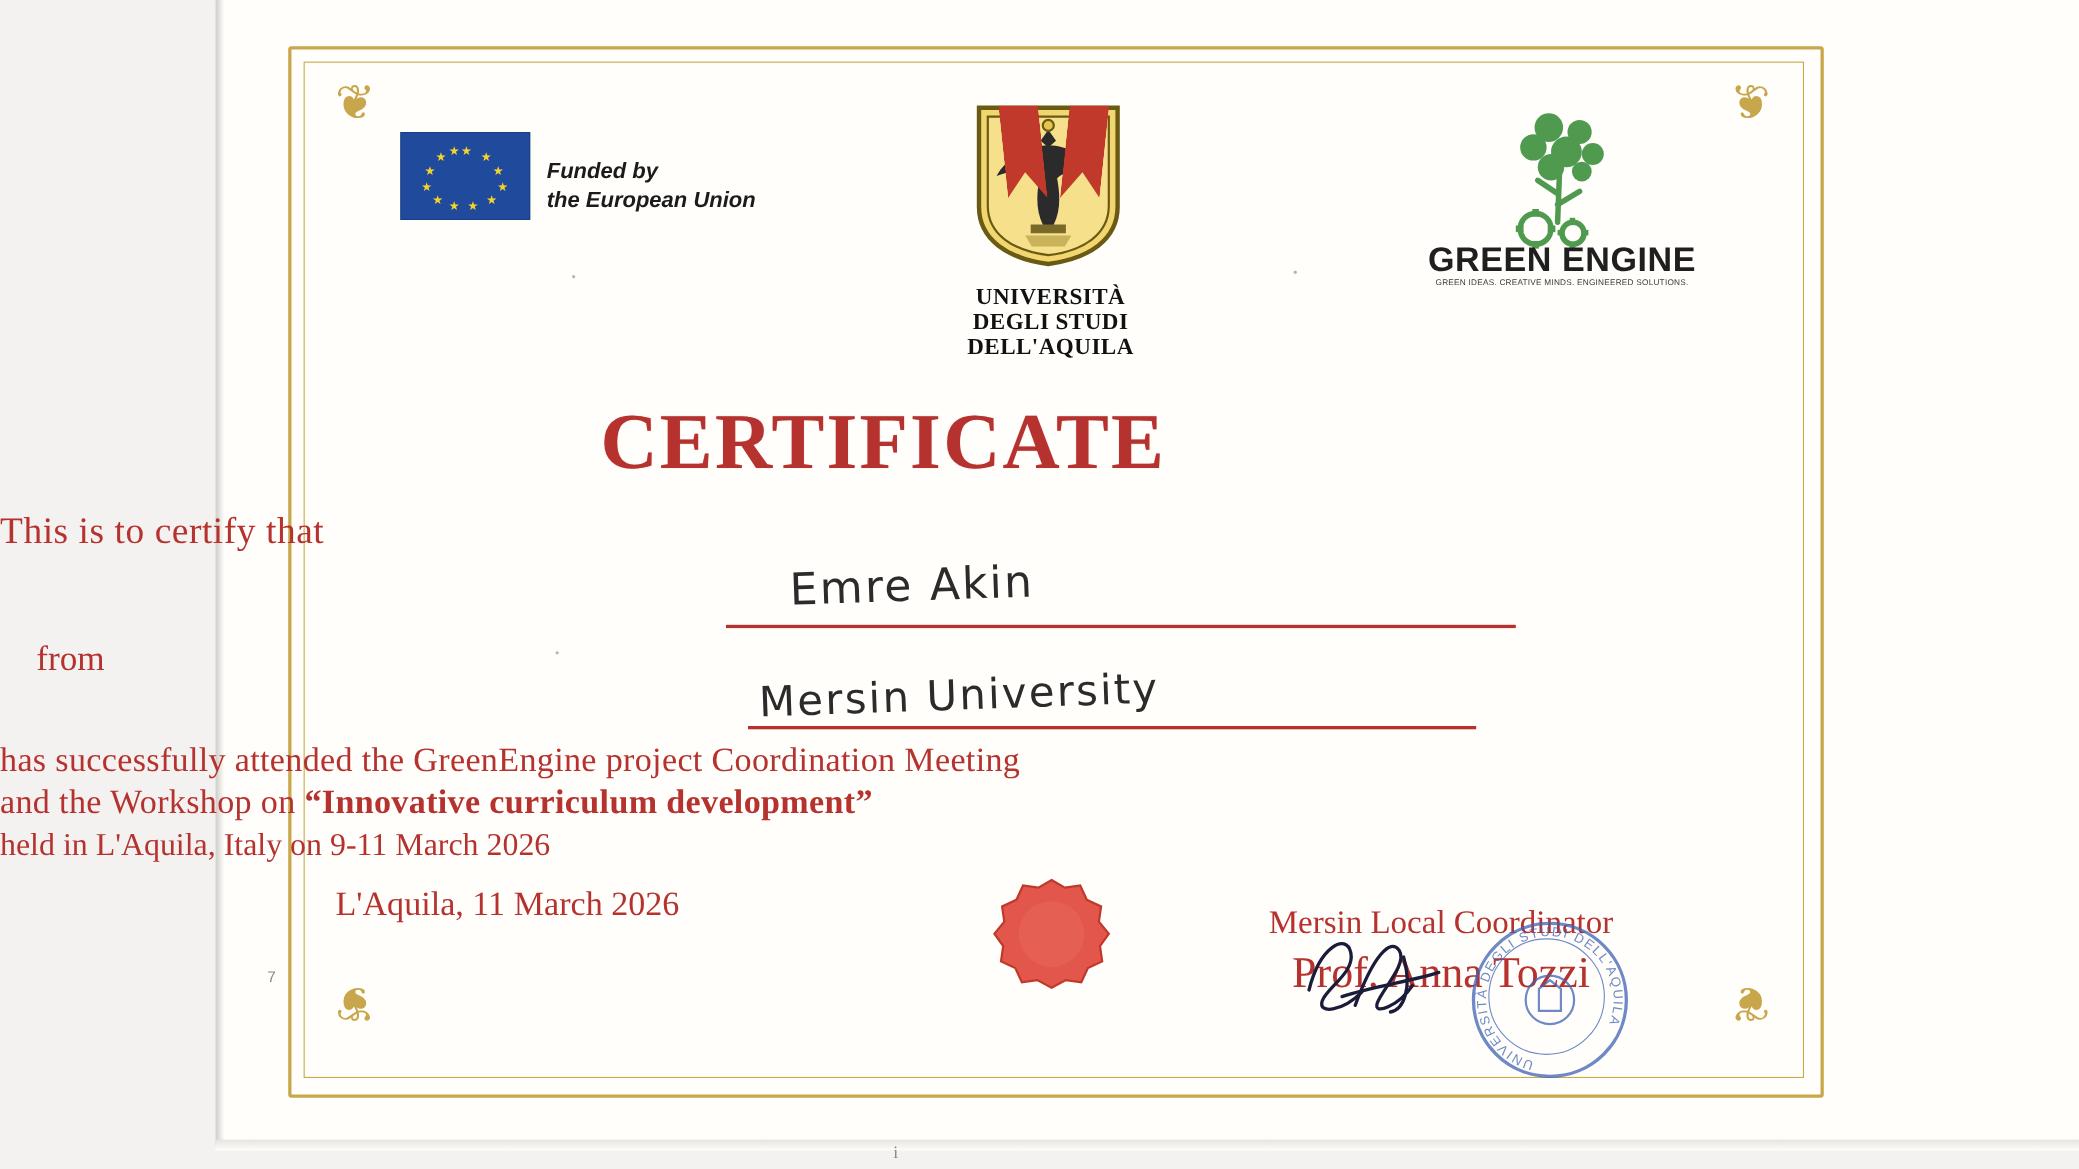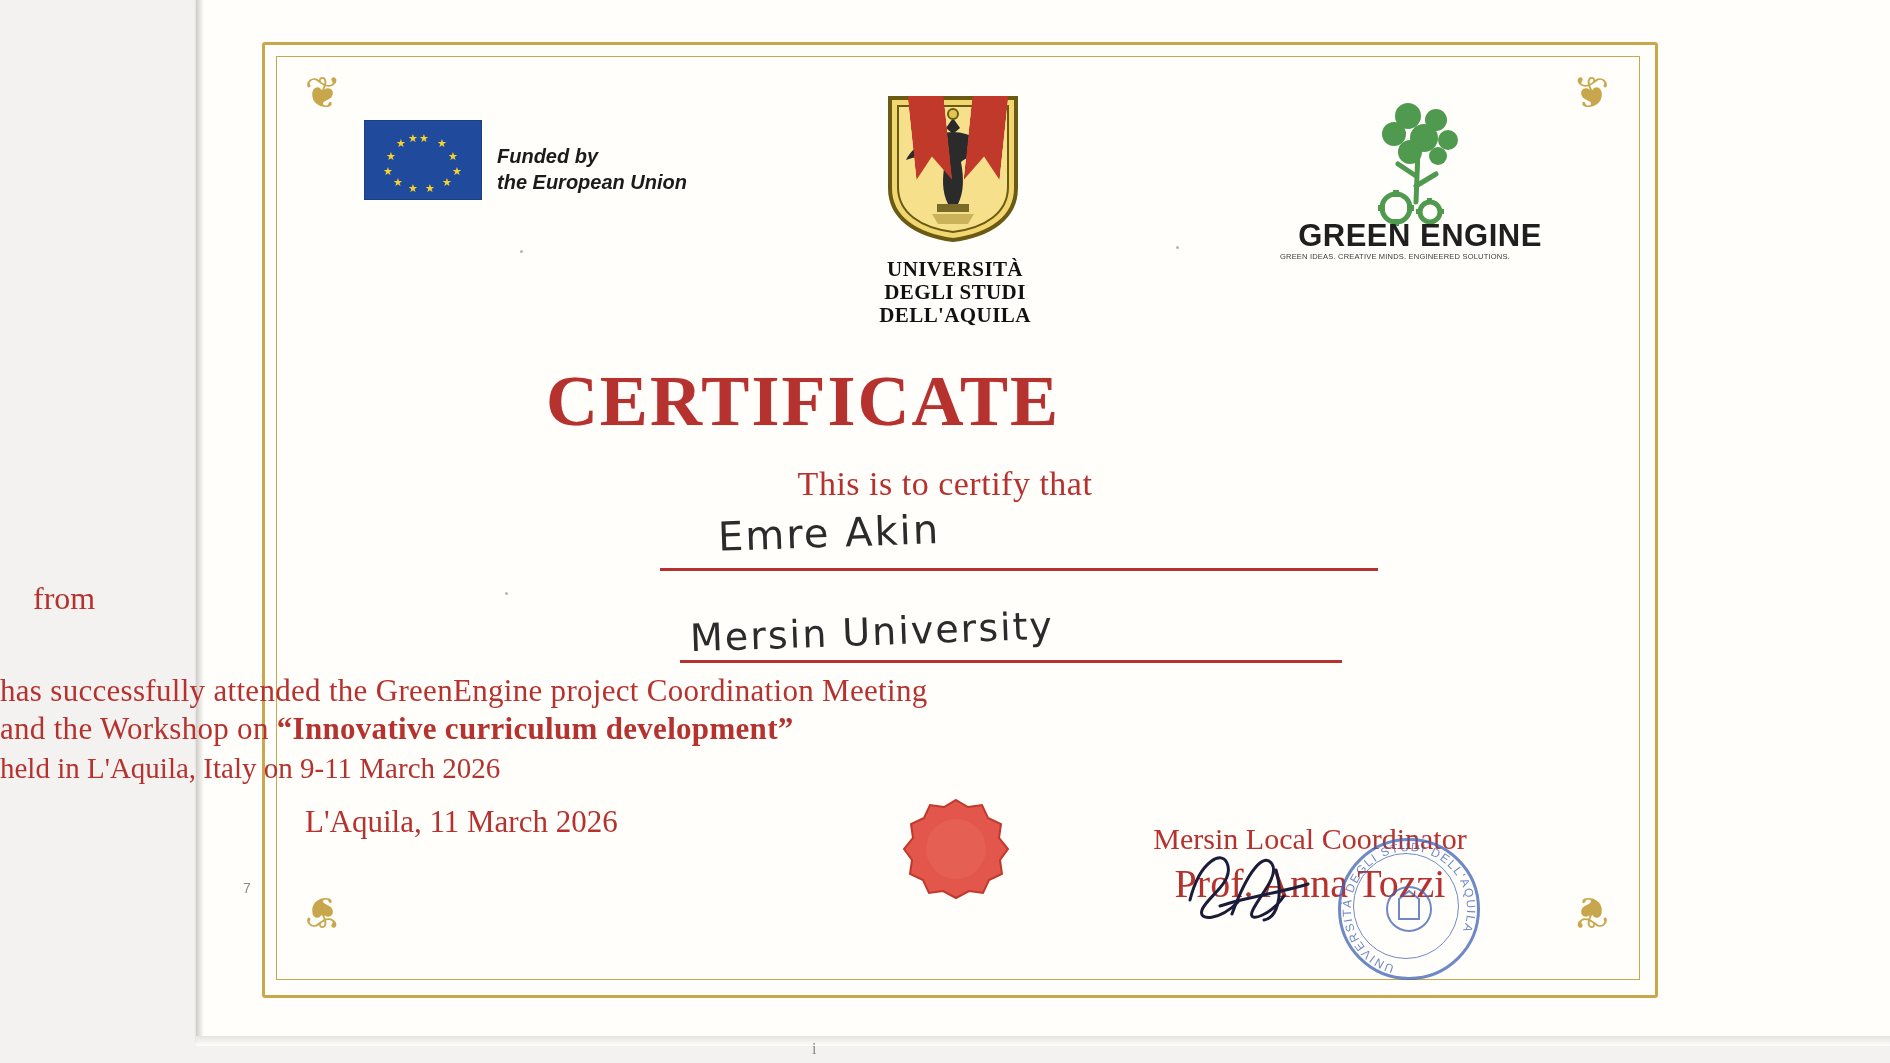--- a/index.html
+++ b/index.html
@@ -158,20 +158,21 @@
     font-weight: 700;
     font-size: 31px;
     letter-spacing: 0.5px;
     color: #1f1f1f;
   }
   .ge-tagline {
     position: absolute;
     left: 1280px;
     top: 252px;
     width: 280px;
+    text-align: center;
     font-family: "Liberation Sans", sans-serif;
     font-size: 7.5px;
     letter-spacing: 0.2px;
     color: #3a3a3a;
   }
 
   
   .cert-title {
     position: absolute;
     left: 0;
@@ -184,21 +185,20 @@
     letter-spacing: 2px;
     color: #b5322f;
     text-shadow: 0 0 1px rgba(181,50,47,0.4);
   }
 
   .line-certify {
     position: absolute;
     left: 0;
     top: 465px;
     width: 1890px;
-    text-align: center;
     font-size: 34px;
     color: #b5322f;
     letter-spacing: 0.5px;
   }
 
   .hand {
     position: absolute;
     font-family: "DejaVu Sans", sans-serif;
     color: #2b2b2b;
     font-size: 40px;

